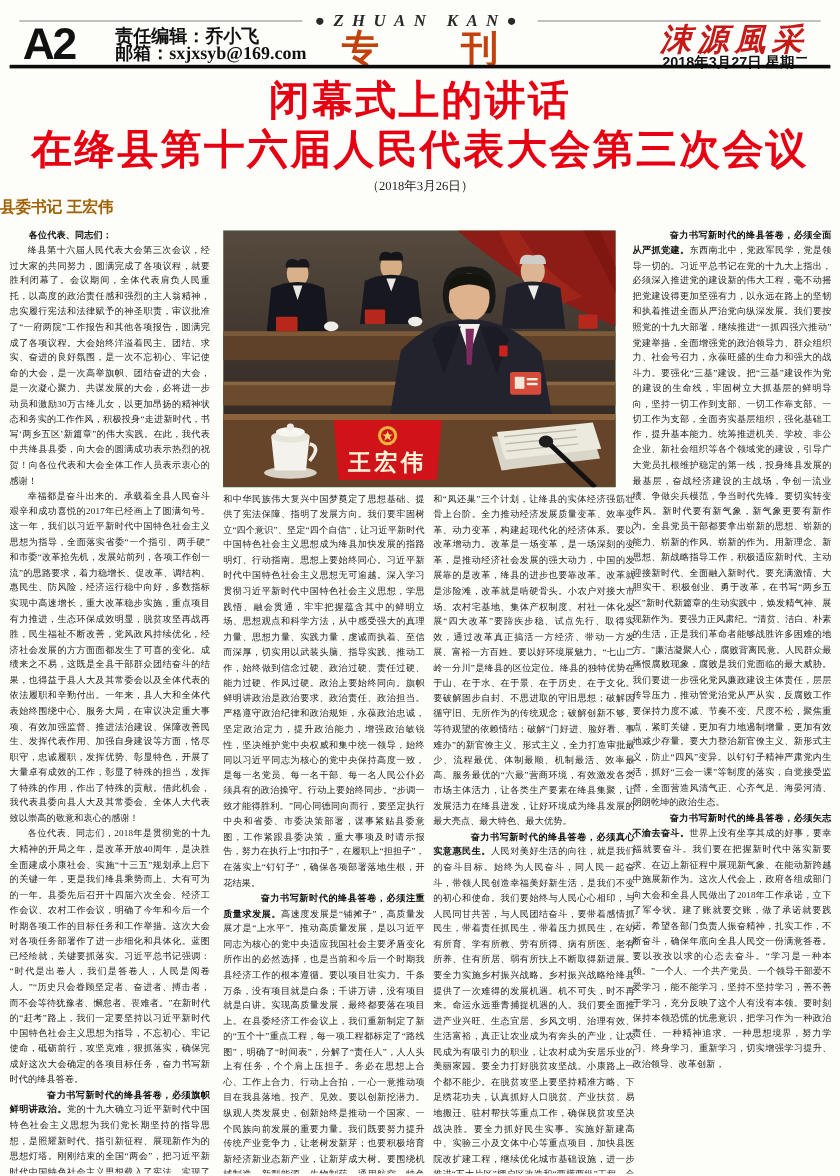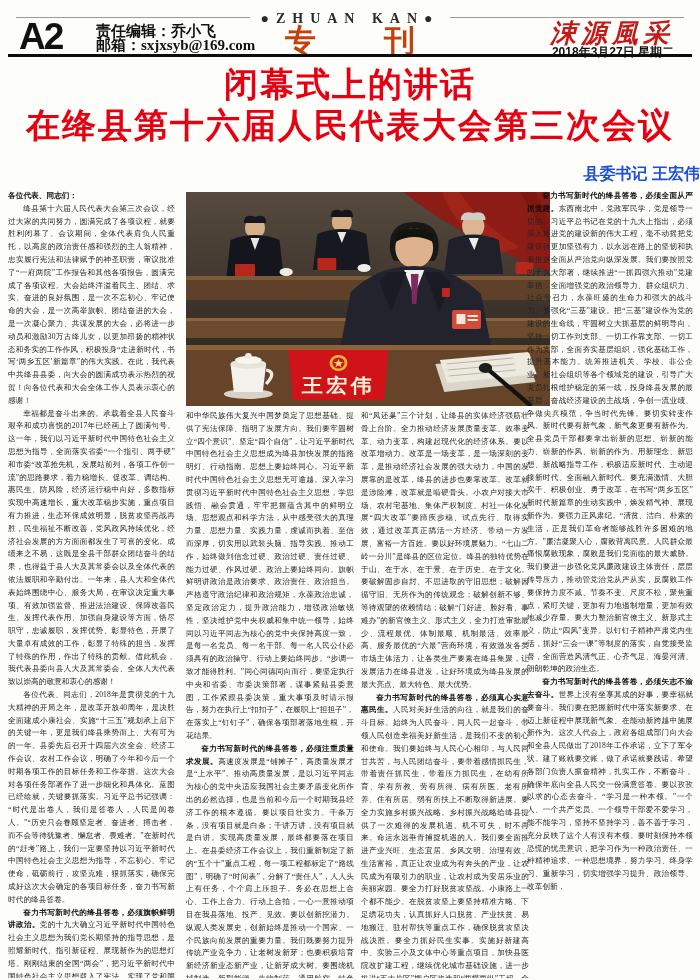--- a/index.html
+++ b/index.html
@@ -1,21 +1,21 @@
 <!DOCTYPE html>
 <html lang="zh"><head>
 <meta charset="utf-8">
 <style>
   html,body{margin:0;padding:0;background:#ffffff;}
   .page{position:relative;width:700px;height:980px;background:#fdfdfa;overflow:hidden;
         font-family:"Liberation Serif",serif;color:#1c1c1c;}
 
   
   .rule-thin{position:absolute;top:17px;left:16px;right:16px;height:1px;background:#9b9b9b;}
-  .pinyin-wrap{position:absolute;top:9px;left:0;right:0;text-align:center;}
+  .pinyin-wrap{position:absolute;top:9px;left:0;right:0;text-align:center;font-style:italic;}
   .pinyin-wrap span{display:inline-block;background:#fdfdfa;padding:0 10px;
         font-family:"Liberation Serif",serif;font-weight:bold;font-size:14px;
         letter-spacing:7px;color:#2a2a2a;}
   .page-code{position:absolute;top:18px;left:19px;font-family:"Liberation Sans",sans-serif;
         font-weight:900;font-size:37px;line-height:37px;letter-spacing:-2px;color:#111;}
   .editor-info{position:absolute;top:24px;left:96px;font-family:Liberation Serif, serif;
         font-size:15px;font-weight:bold;line-height:14px;color:#111;}
   .section-title{position:absolute;top:20px;left:0;right:0;text-align:center;
         font-family:"Liberation Serif",serif;font-weight:bold;font-size:31px;
         letter-spacing:2.2em;padding-left:2.2em;white-space:nowrap;color:#c2410c;}
@@ -25,36 +25,36 @@
   .hdr-date{position:absolute;top:44px;right:26px;width:156px;text-align:right;
         font-family:"Liberation Sans",sans-serif;font-weight:bold;font-size:12px;color:#111;}
   .rule-thick{position:absolute;top:54px;left:8px;right:8px;height:3px;background:#0c0c0c;}
 
   
   .headline{position:absolute;top:64px;left:0;right:0;text-align:center;
         color:#e60012;font-family:"Liberation Sans",sans-serif;font-weight:900;
         font-size:34px;line-height:41px;letter-spacing:2px;}
   .dateline{position:absolute;top:148px;left:0;right:0;text-align:center;
         font-size:10.5px;color:#222;}
-  .byline{position:absolute;top:164px;left:0;right:0;text-align:right;
-        font-family:"Liberation Sans",sans-serif;font-weight:bold;font-size:16px;color:#1d4ed8;}
+  .byline{position:absolute;top:164px;left:0;right:0;text-align:left;
+        font-family:"Liberation Sans",sans-serif;font-weight:bold;font-size:13px;color:#a16207;}
 
   
   .colbox{position:absolute;overflow:hidden;text-align:justify;
         font-size:7.6px;line-height:12.8px;letter-spacing:0.1px;color:#242424;}
   .col-1{left:8px;  top:190px;width:167px;height:788px;}
   .col-2{left:186px;top:410px;width:168px;height:568px;}
   .col-3{left:361px;top:410px;width:168px;height:568px;}
   .col-4{left:527px;top:190px;width:166px;height:788px;}
   .para{margin:0;text-indent:2em;}
   .para.cont{text-indent:0;}
-  .para b{font-family:Liberation Serif, serif;font-weight:700;color:#111;}
-
-  
-  .photo{position:absolute;left:186px;top:192px;width:364px;height:214px;
+  .para b{font-family:Liberation Serif, serif;font-weight:700;color:#111;margin-left:16px;}
+
+  
+  .photo{position:absolute;left:186px;top:192px;width:327px;height:214px;
         background:#22c55e;box-shadow:0 0 0 1px #c9c6c0 inset;}
   .photo svg{display:block;width:100%;height:100%;}
 </style>
 </head>
 <body>
 
 <div class="page">
 
   <div class="rule-thin"></div>
   <div class="pinyin-wrap">
@@ -67,20 +67,21 @@
   </div>
   <div class="section-title">专刊</div>
   <div class="masthead">涑源風采</div>
   <div class="hdr-date">2018年3月27日 星期二</div>
   <div class="rule-thick"></div>
 
   <div class="headline">
     <div>闭幕式上的讲话</div>
     <div>在绛县第十六届人民代表大会第三次会议</div>
   </div>
+  <div class="dateline">（2018年3月26日）</div>
   <div class="byline">县委书记  王宏伟</div>
 
   <div class="photo">
     <svg viewBox="0 0 327 214" preserveAspectRatio="none">
       <defs>
         <linearGradient id="pbg" x1="0" y1="0" x2="0" y2="1">
           <stop offset="0" stop-color="#564a3e"></stop>
           <stop offset="0.55" stop-color="#3b322b"></stop>
           <stop offset="1" stop-color="#2a211b"></stop>
         </linearGradient>

